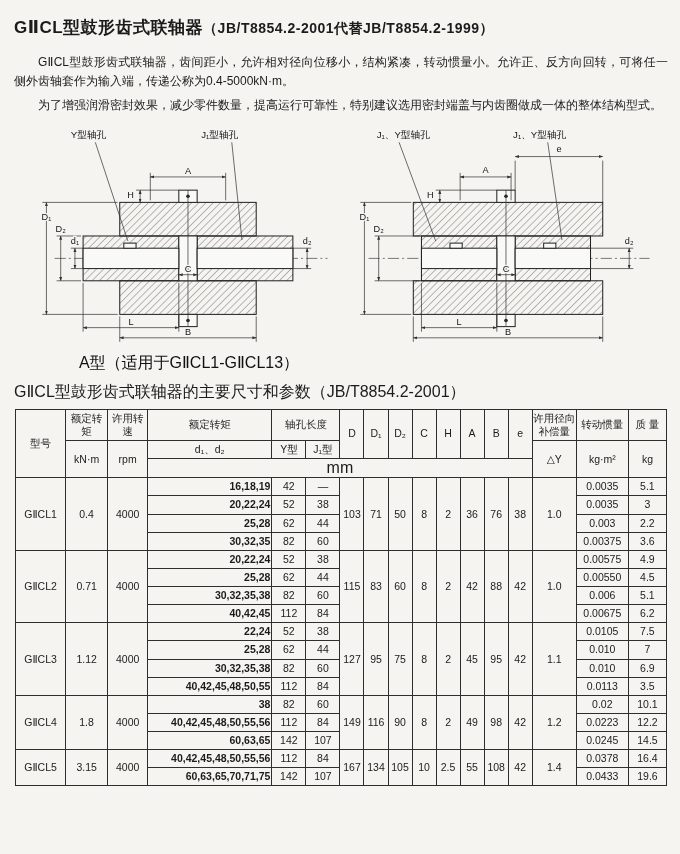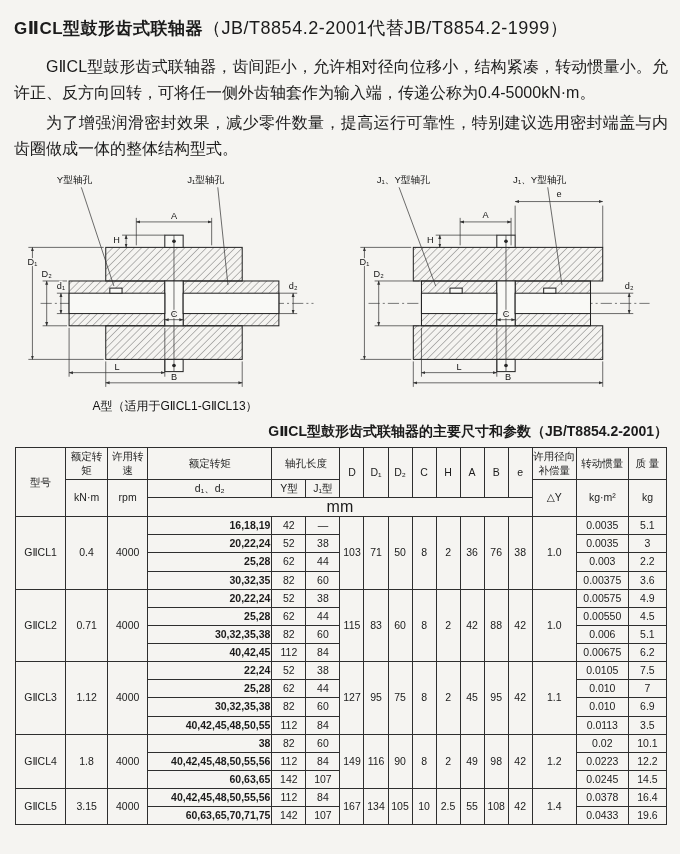--- a/index.html
+++ b/index.html
@@ -5,37 +5,37 @@
   * { margin:0; padding:0; box-sizing:border-box; }
   html,body { width:680px; height:854px; overflow:hidden; }
   body {
     background:#f5f4f1;
     color:#1b1b1b;
     font-family:"Liberation Sans","DejaVu Sans",sans-serif;
   }
   .page { padding:12px 12px 6px 14px; }
 
   h1.doc-title { font-size:17px; font-weight:bold; letter-spacing:.5px; margin:4px 0 14px; }
-  h1.doc-title .paren { font-size:18px; font-weight:normal; }
-
-  p.intro { font-size:16px; line-height:1.6; text-indent:2em; margin-bottom:5px; text-align:justify; }
-
-  .figures { display:flex; justify-content:space-between; margin:10px 2px 2px; }
+  h1.doc-title .paren { font-size:14px; font-weight:bold; }
+
+  p.intro { font-size:12px; line-height:1.6; text-indent:2em; margin-bottom:5px; text-align:justify; }
+
+  .figures { display:flex; justify-content:flex-end; margin:10px 2px 2px; }
   figure { width:318px; }
-  figcaption { text-align:center; font-size:12px; margin-top:1px; color:#111; }
+  figcaption { text-align:center; font-size:16px; margin-top:1px; color:#111; }
 
   .fig text { font-family:"Liberation Sans","DejaVu Sans",sans-serif; fill:#141414; }
   .fig .lbl { font-size:9.5px; }
   .fig .dt  { font-size:9px; paint-order:stroke; stroke:#f5f4f1; stroke-width:2.5px; }
   .fig .hp { stroke:#222; stroke-width:1; }
   .fig .w  { fill:#f9f9f6; stroke:#222; stroke-width:1; }
   .fig .d  { stroke:#333; stroke-width:.7; fill:none; }
   .fig .cl { stroke:#444; stroke-width:.7; stroke-dasharray:11 3 2 3; }
 
-  h2.table-title { text-align:right; font-size:14px; font-weight:bold; margin:8px 0 6px; }
+  h2.table-title { text-align:left; font-size:16px; font-weight:normal; margin:8px 0 6px; }
 
   table.spec { border-collapse:collapse; width:652px; margin:0 auto; table-layout:fixed; background:transparent; }
   .spec th, .spec td {
     border:1px solid #2e2e2e; text-align:center; vertical-align:middle;
     font-size:10.5px; line-height:1.25; padding:2px 1px; overflow:hidden;
   }
   .spec thead th { font-weight:normal; padding:2px 0; }
   .spec .mmrow th { font-size:16px; padding:0; line-height:1.15; }
   .spec td.bores { text-align:right; padding-left:5px;font-weight:bold; }
 </style>

